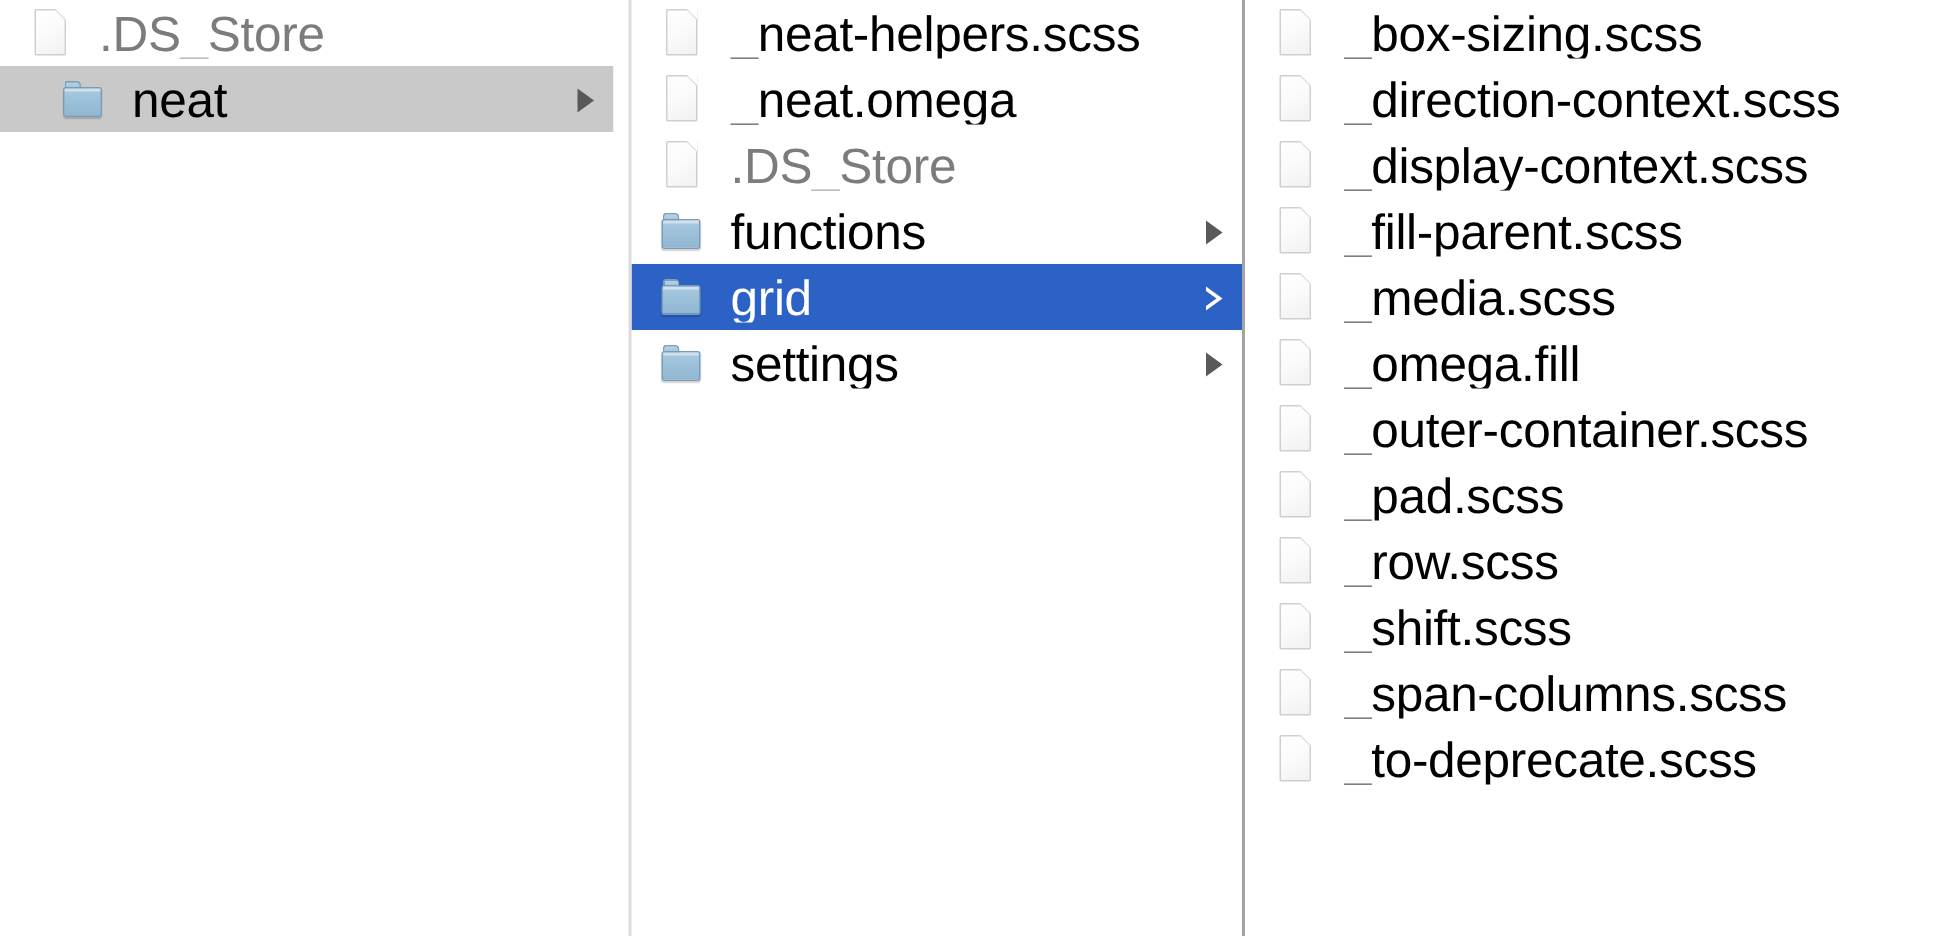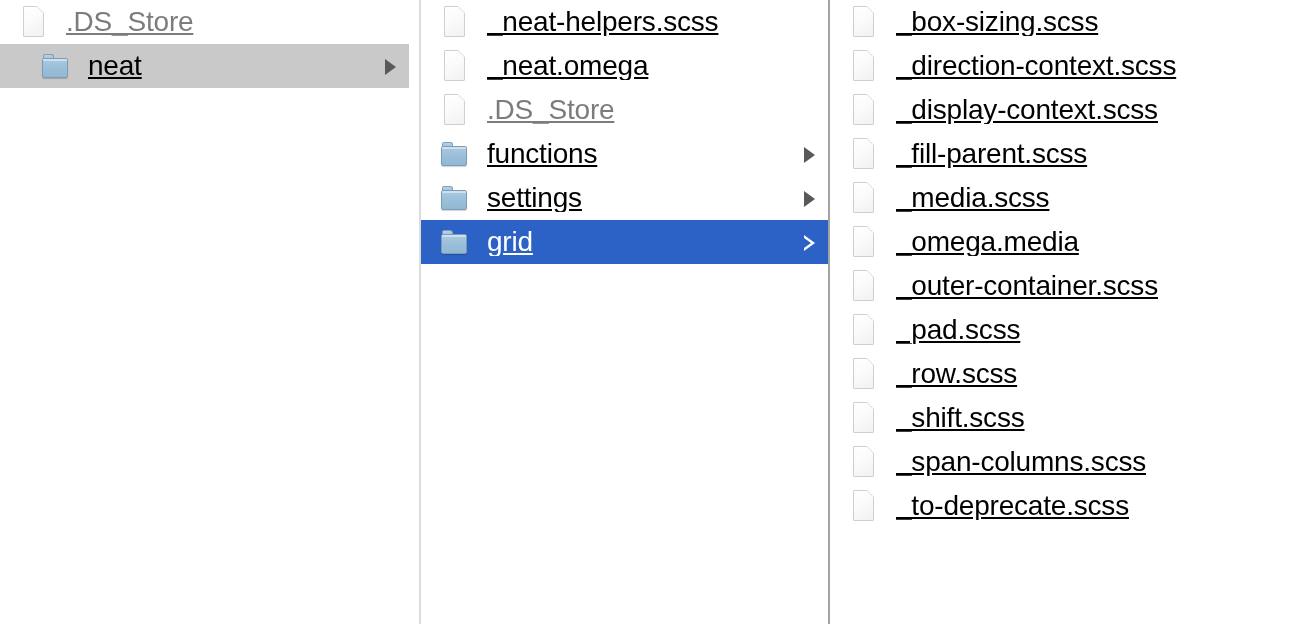--- a/index.html
+++ b/index.html
@@ -114,28 +114,27 @@
   }
   .icon.folder .body::before {
     content: "";
     position: absolute;
     left: 0; right: 0; top: 0;
     height: 2px;
     background: rgba(255,255,255,0.45);
   }
 
   .label {
-    font-size: 28px;
+    font-size: 33px;
     line-height: 1;
     color: #000000;
     white-space: nowrap;
     letter-spacing: -0.2px;
     flex: 1 1 auto;
     overflow: hidden;
-    text-decoration: underline;
   }
   .label.dim { color: #7c7c7c; }
   .row.sel-active .label { color: #ffffff; }
 
   
   .chev {
     flex: 0 0 auto;
     width: 18px;
     height: 18px;
     margin-left: 8px;
@@ -227,40 +226,40 @@
       <div class="row">
         <span class="icon folder">
           <span class="tab"></span>
           <span class="body"></span>
         </span>
         <span class="label">functions</span>
         <span class="chev">
           <span class="solid"></span>
         </span>
       </div>
-      <div class="row">
-        <span class="icon folder">
-          <span class="tab"></span>
-          <span class="body"></span>
-        </span>
-        <span class="label">settings</span>
-        <span class="chev">
-          <span class="solid"></span>
-        </span>
-      </div>
       <div class="row sel-active">
         <span class="icon folder">
           <span class="tab"></span>
           <span class="body"></span>
         </span>
         <span class="label">grid</span>
         <span class="chev">
           <span class="hollow"></span>
         </span>
       </div>
+      <div class="row">
+        <span class="icon folder">
+          <span class="tab"></span>
+          <span class="body"></span>
+        </span>
+        <span class="label">settings</span>
+        <span class="chev">
+          <span class="solid"></span>
+        </span>
+      </div>
     </div>
     <div class="column col-2">
       <div class="row">
         <span class="icon file">
           <span class="page"></span>
           <span class="fold"></span>
           <span class="fold2"></span>
         </span>
         <span class="label">_box-sizing.scss</span>
         <span class="chev empty"></span>
@@ -300,21 +299,21 @@
         </span>
         <span class="label">_media.scss</span>
         <span class="chev empty"></span>
       </div>
       <div class="row">
         <span class="icon file">
           <span class="page"></span>
           <span class="fold"></span>
           <span class="fold2"></span>
         </span>
-        <span class="label">_omega.media</span>
+        <span class="label">_omega.fill</span>
         <span class="chev empty"></span>
       </div>
       <div class="row">
         <span class="icon file">
           <span class="page"></span>
           <span class="fold"></span>
           <span class="fold2"></span>
         </span>
         <span class="label">_outer-container.scss</span>
         <span class="chev empty"></span>

